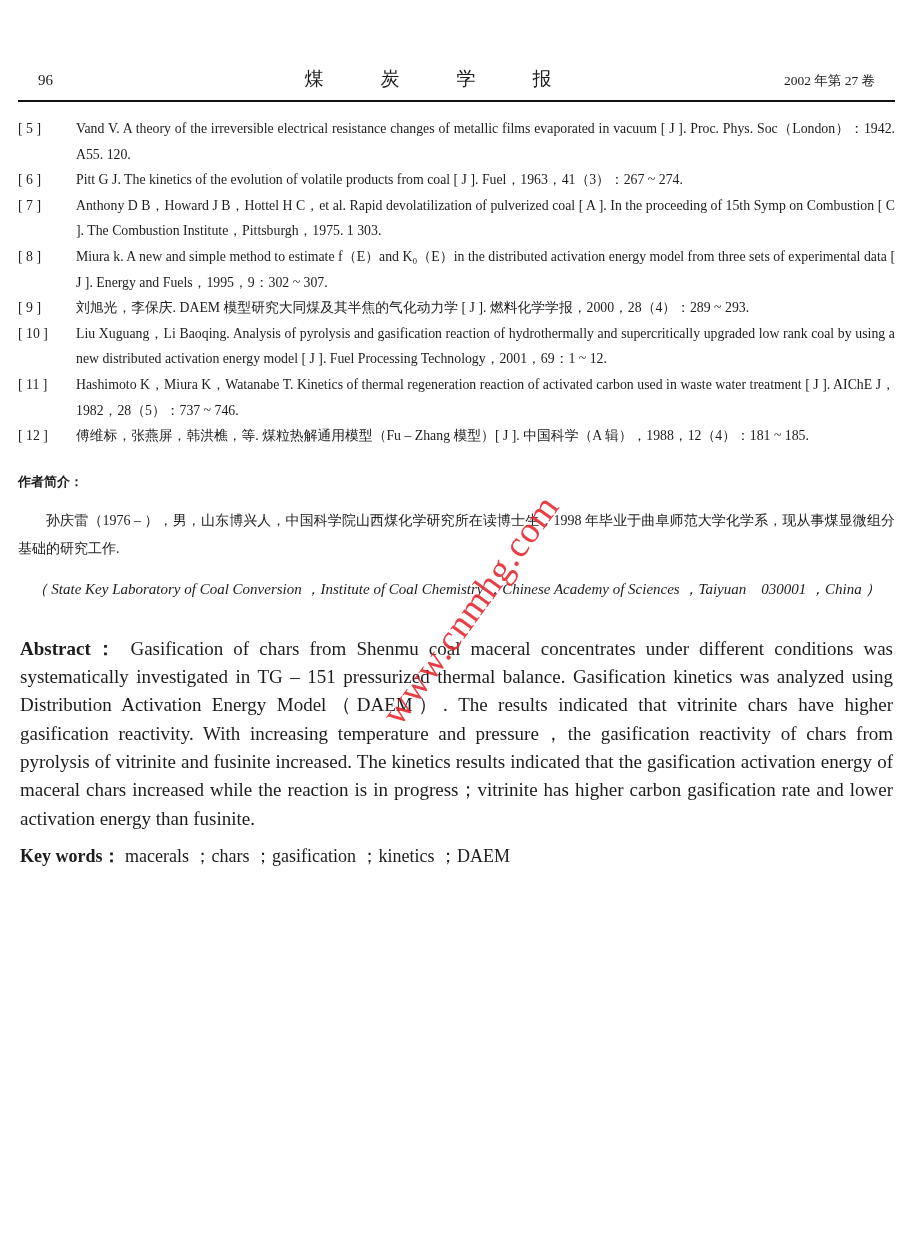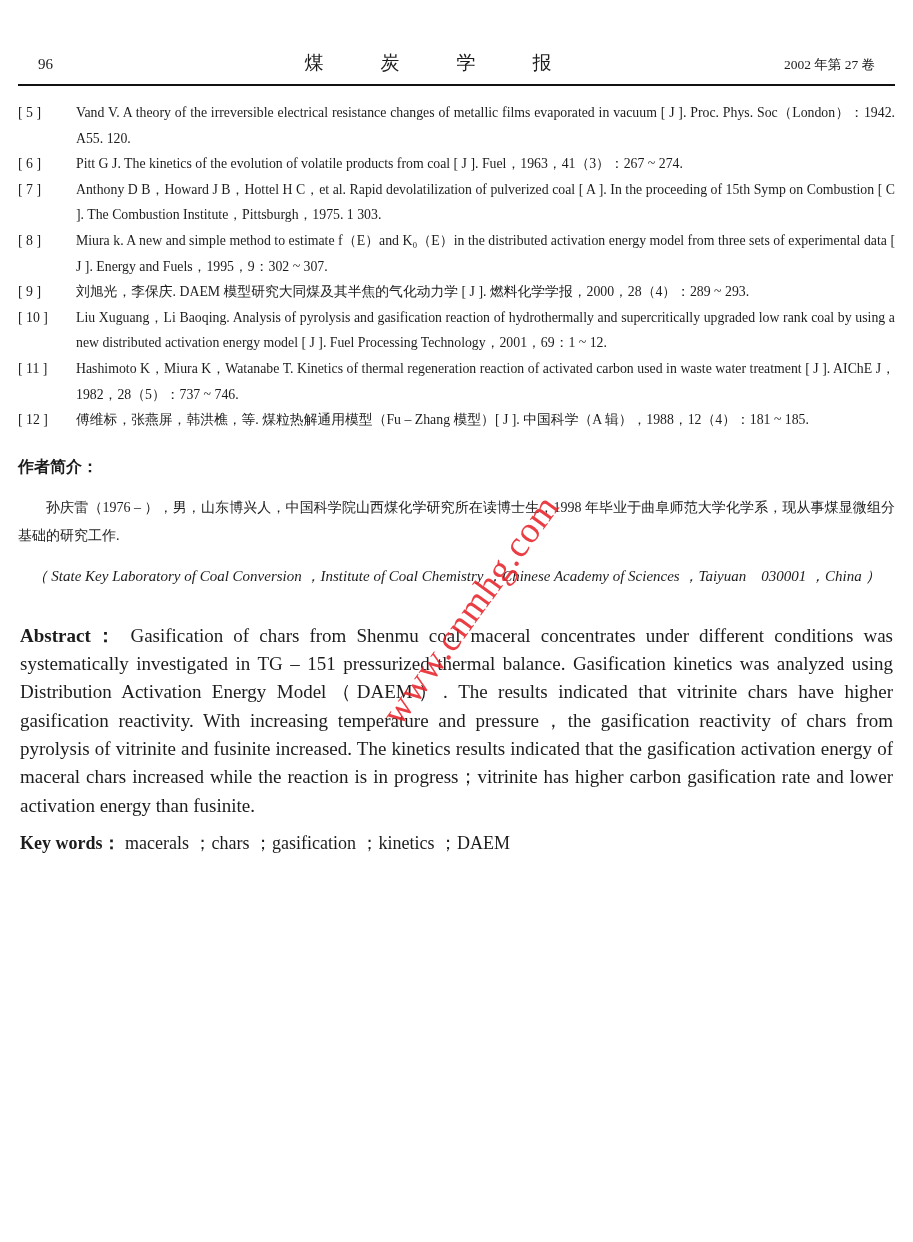--- a/index.html
+++ b/index.html
@@ -12,41 +12,41 @@
     background: #ffffff;
     font-family: "Liberation Serif", "DejaVu Serif", serif;
     color: #1c1c1c;
     overflow: hidden;
   }
   
   .header {
     display: grid;
     grid-template-columns: 1fr auto 1fr;
     align-items: baseline;
-    padding: 50px 38px 8px 38px;
+    padding: 66px 38px 8px 38px;
   }
   .pagenum { font-size: 15px; justify-self: start; }
   .jtitle  { font-size: 19px; letter-spacing: 3em; font-weight: 500; justify-self: center; white-space: nowrap; }
   .issue   { font-size: 13.5px; justify-self: end; }
   .rule { margin: 0 18px; border-bottom: 2.5px solid #111; }
   
   .refs {
     list-style: none;
     margin: 14px 18px 0 18px;
   }
   .ref {
     display: flex;
     font-size: 13.8px;
     line-height: 25.6px;
   }
   .ref-label { flex: 0 0 58px; white-space: nowrap; }
   .ref-text  { flex: 1; text-align: justify; }
   
   .bio { margin: 24px 18px 0 18px; }
-  .bio-heading { font-size: 16px; font-weight: bold; font-family: Liberation Serif, serif; }
+  .bio-heading { font-size: 13px; font-weight: bold; font-family: Liberation Serif, serif; }
   .bio-text {
     margin-top: 16px;
     font-size: 14px;
     line-height: 28px;
     text-align: justify;
     text-indent: 2em;
   }
   
   .article { margin: 0 20px; }
   .article-title {

